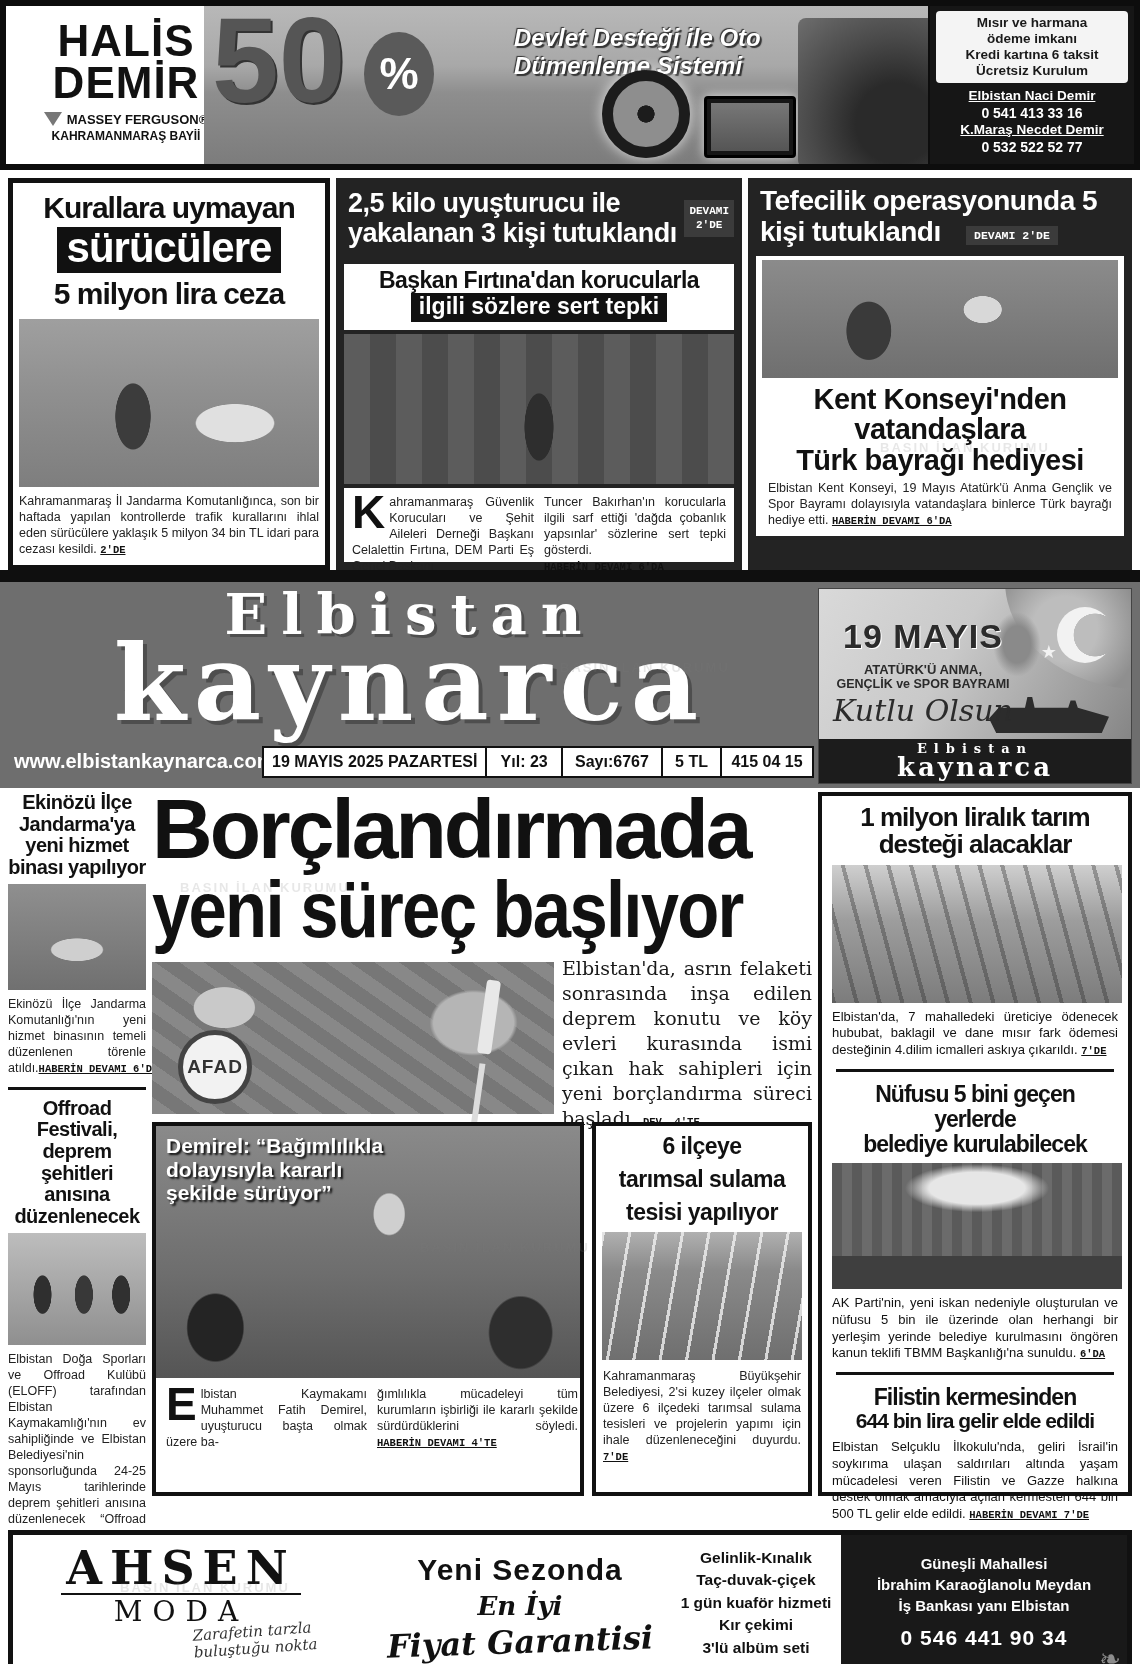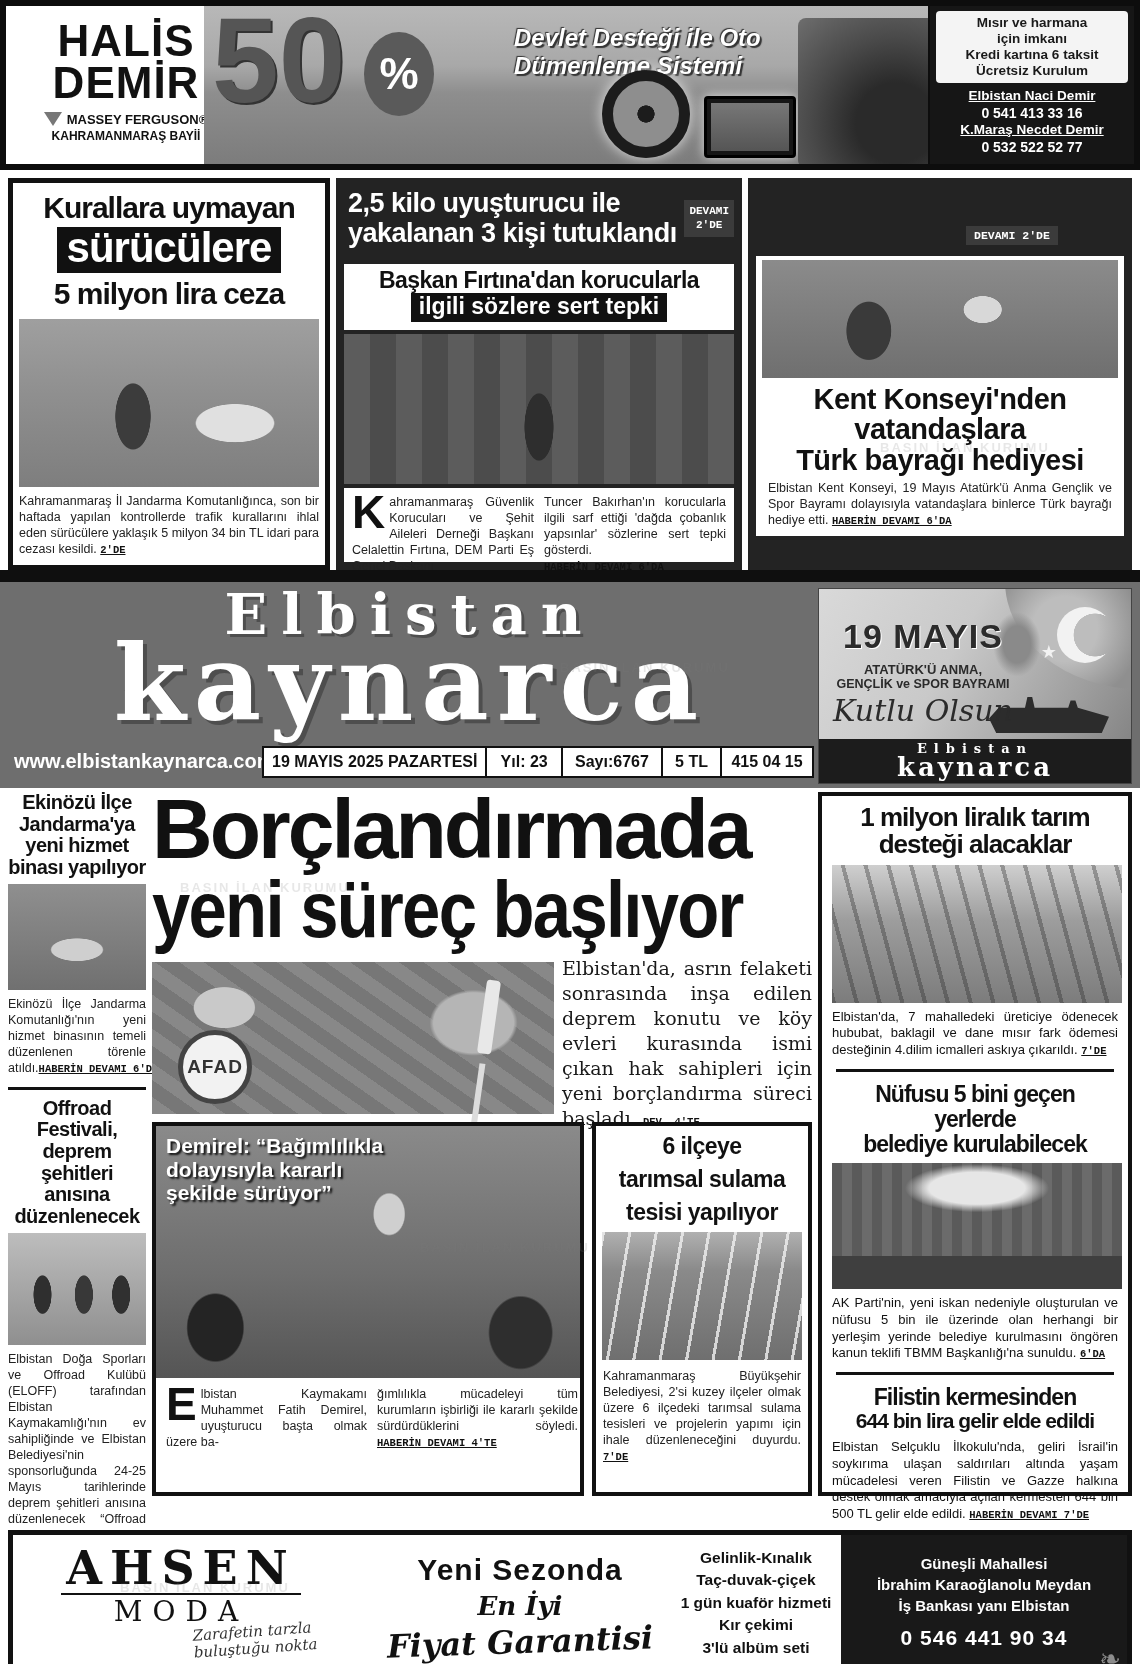--- a/index.html
+++ b/index.html
@@ -235,21 +235,21 @@
       <div class="offer" style="width:260px;">Devlet Desteği ile Oto Dümenleme Sistemi</div>
       <div class="wheel"></div>
       <div class="gps">
           <div class="gps-inner"></div>
         </div>
       <div class="tractor"></div>
     </div>
     <div id="topad-right" class="abs">
       <div class="promo-box">
         <div class="promo-line">Mısır ve harmana</div>
-        <div class="promo-line">için imkanı</div>
+        <div class="promo-line">ödeme imkanı</div>
         <div class="promo-line">Kredi kartına 6 taksit</div>
         <div class="promo-line">Ücretsiz Kurulum</div>
       </div>
       <div style="margin-top:5px;">
         <div class="contact-name">Elbistan Naci Demir</div>
         <div class="contact-phone">0 541 413 33 16</div>
         <div class="contact-name">K.Maraş Necdet Demir</div>
         <div class="contact-phone">0 532 522 52 77</div>
       </div>
     </div>
@@ -274,20 +274,21 @@
     <div class="firtina-photo photo"></div>
     <div class="firtina-txt">
       <div class="two-col body-txt">
         <div><span class="dropcap">K</span><span>ahramanmaraş Güvenlik Korucuları ve Şehit Aileleri Derneği Başkanı Celalettin Fırtına, DEM Parti Eş Genel Başkanı</span></div>
         <div><span>Tuncer Bakırhan'ın korucularla ilgili sarf ettiği 'dağda çobanlık yapsınlar' sözlerine sert tepki gösterdi. </span><br><span class="more-tag">HABERİN DEVAMI 6'DA</span></div>
       </div>
     </div>
   </div>
 
   <div id="art-tefecilik" class="abs dark-panel">
+    <div class="tef-head whl">Tefecilik operasyonunda 5 kişi tutuklandı</div>
     <div class="tef-devami">DEVAMI 2'DE</div>
     <div class="kent-box">
       <div class="kent-photo photo"></div>
       <div class="kent-h hl">Kent Konseyi'nden</div>
       <div class="kent-h hl" style="margin-top:0;">vatandaşlara</div>
       <div class="kent-h hl" style="margin-top:0;">Türk bayrağı hediyesi</div>
       <div class="kent-body body-txt"><span>Elbistan Kent Konseyi, 19 Mayıs Atatürk'ü Anma Gençlik ve Spor Bayramı dolayısıyla vatandaşlara binlerce Türk bayrağı hediye etti. </span><span class="more-tag">HABERİN DEVAMI 6'DA</span></div>
     </div>
   </div>
 

